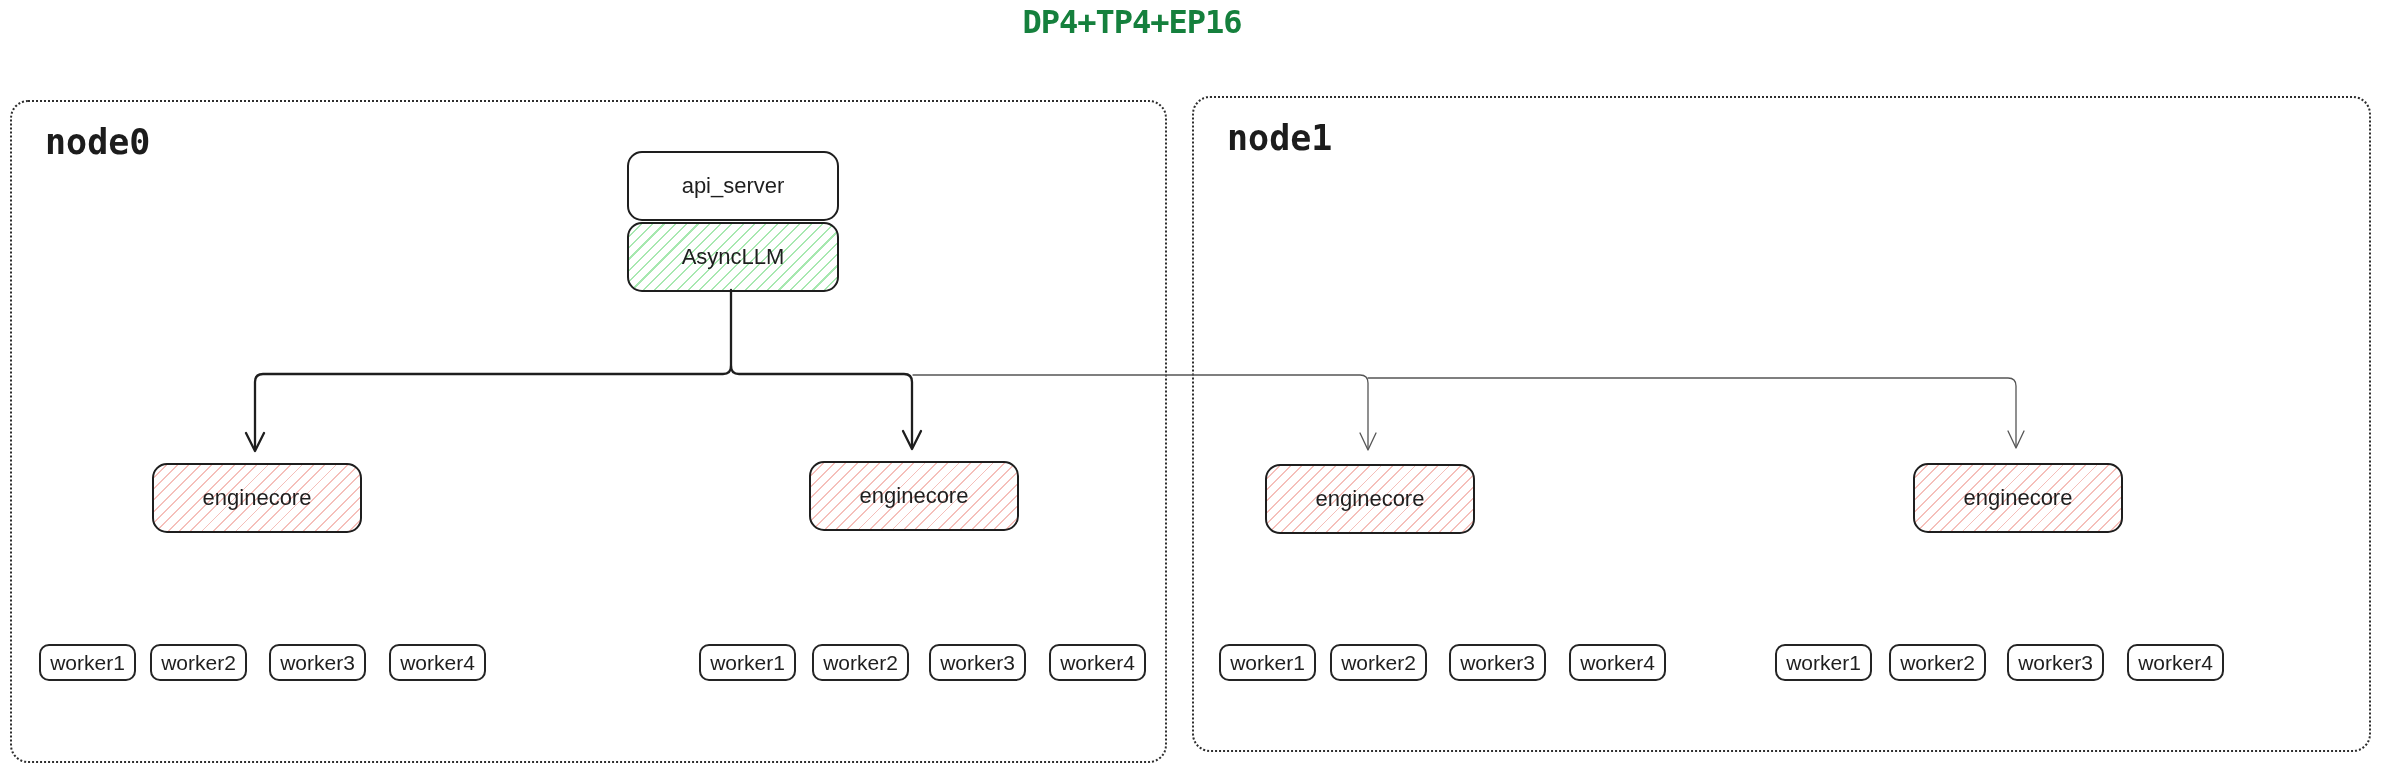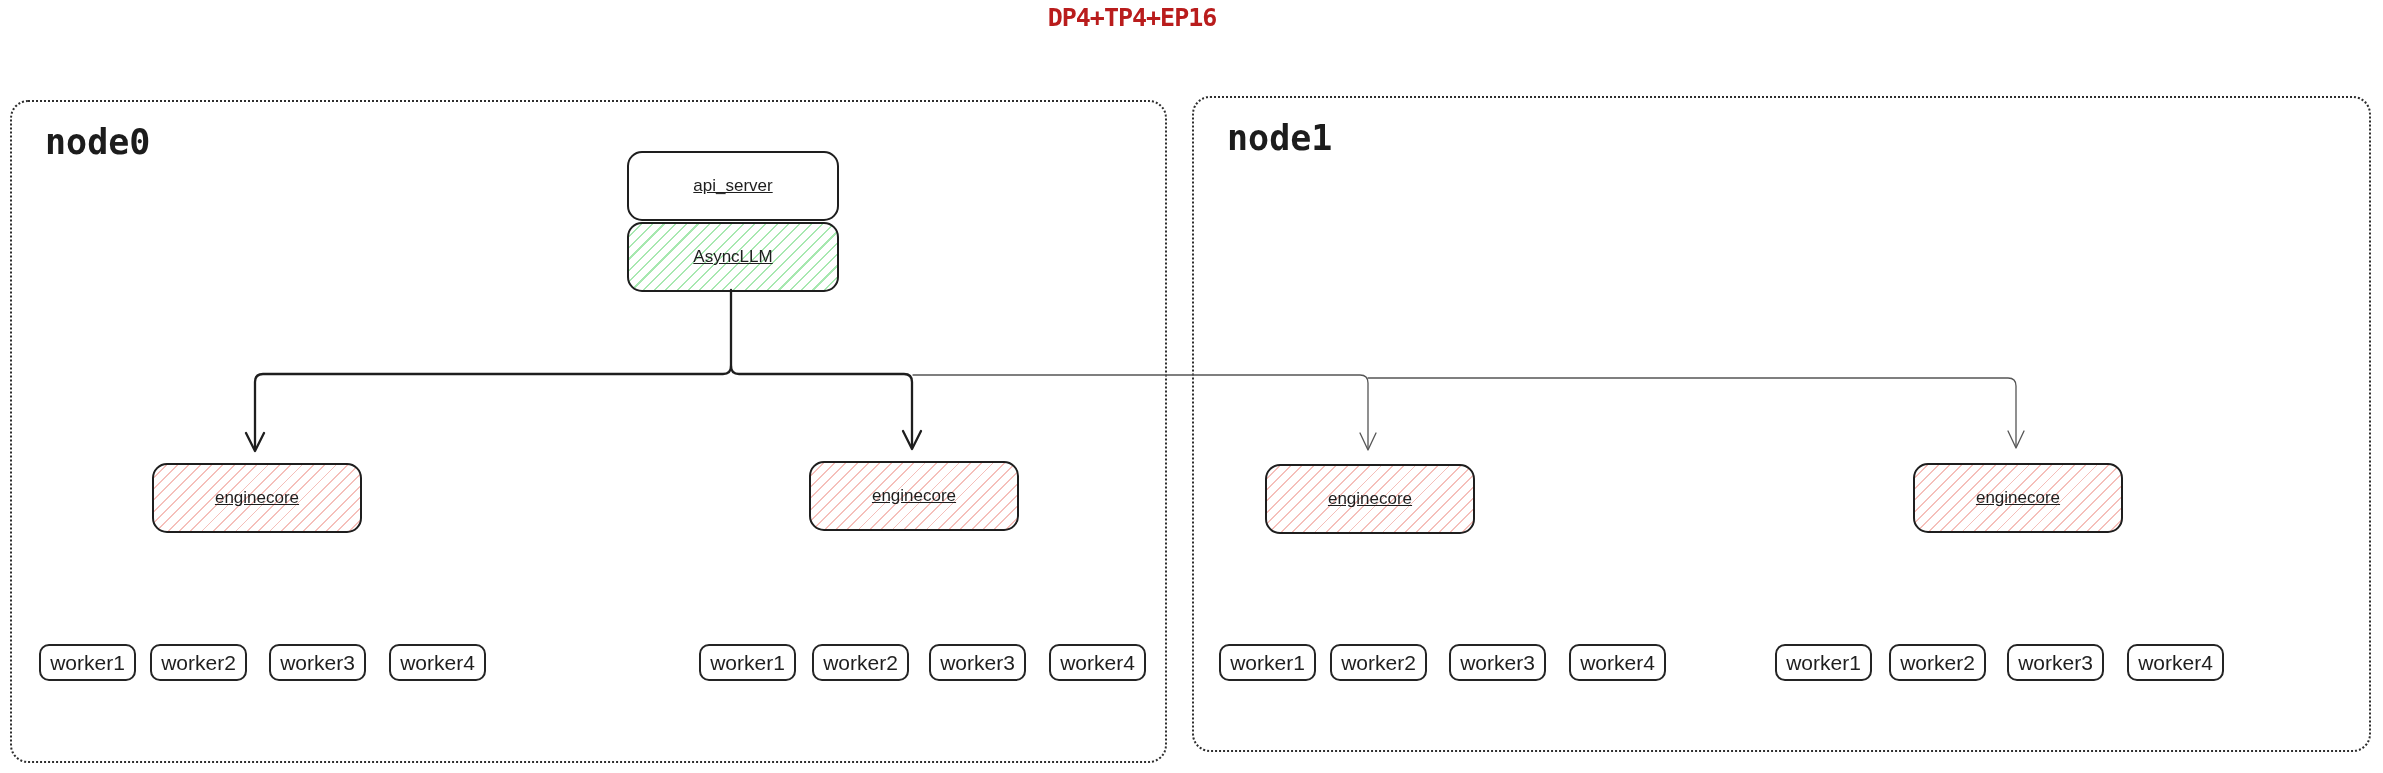--- a/index.html
+++ b/index.html
@@ -14,22 +14,22 @@
     width:2383px;height:773px;
     background:#ffffff;
     font-family:"Liberation Sans", sans-serif;
     color:var(--stroke);
     overflow:hidden;
   }
   .diagram-title{
     position:absolute;left:1012px;top:3px;width:240px;
     text-align:center;
     font-family:"DejaVu Sans Mono", monospace;
-    font-weight:bold;font-size:25px;letter-spacing:-1px;
-    color:#b91c1c;
+    font-weight:bold;font-size:32px;letter-spacing:-1px;
+    color:#15803d;
   }
   .node-box{
     position:absolute;
     border:2.5px dotted #2e2e2e;
     border-radius:18px;
     box-sizing:border-box;
   }
   .node0-box{left:10px;top:100px;width:1157px;height:663px;}
   .node1-box{left:1192px;top:96px;width:1179px;height:656px;}
   .node-label{
@@ -37,22 +37,21 @@
     font-family:"DejaVu Sans Mono", monospace;
     font-weight:bold;font-size:35px;color:#1c1c1c;
   }
   .shape{
     position:absolute;
     border:2.2px solid var(--stroke);
     border-radius:15px;
     box-sizing:border-box;
     display:flex;align-items:center;justify-content:center;
     background:#ffffff;
-    font-size:17px;
-    text-decoration:underline;
+    font-size:22px;
   }
   .hatch-green{
     background-color:#fff;
     background-image:repeating-linear-gradient(135deg,
       var(--hatch_green) 0px, var(--hatch_green) 1.5px,
       transparent 1.5px, transparent 8px);
   }
   .hatch-red{
     background-color:#fff;
     background-image:repeating-linear-gradient(135deg,

